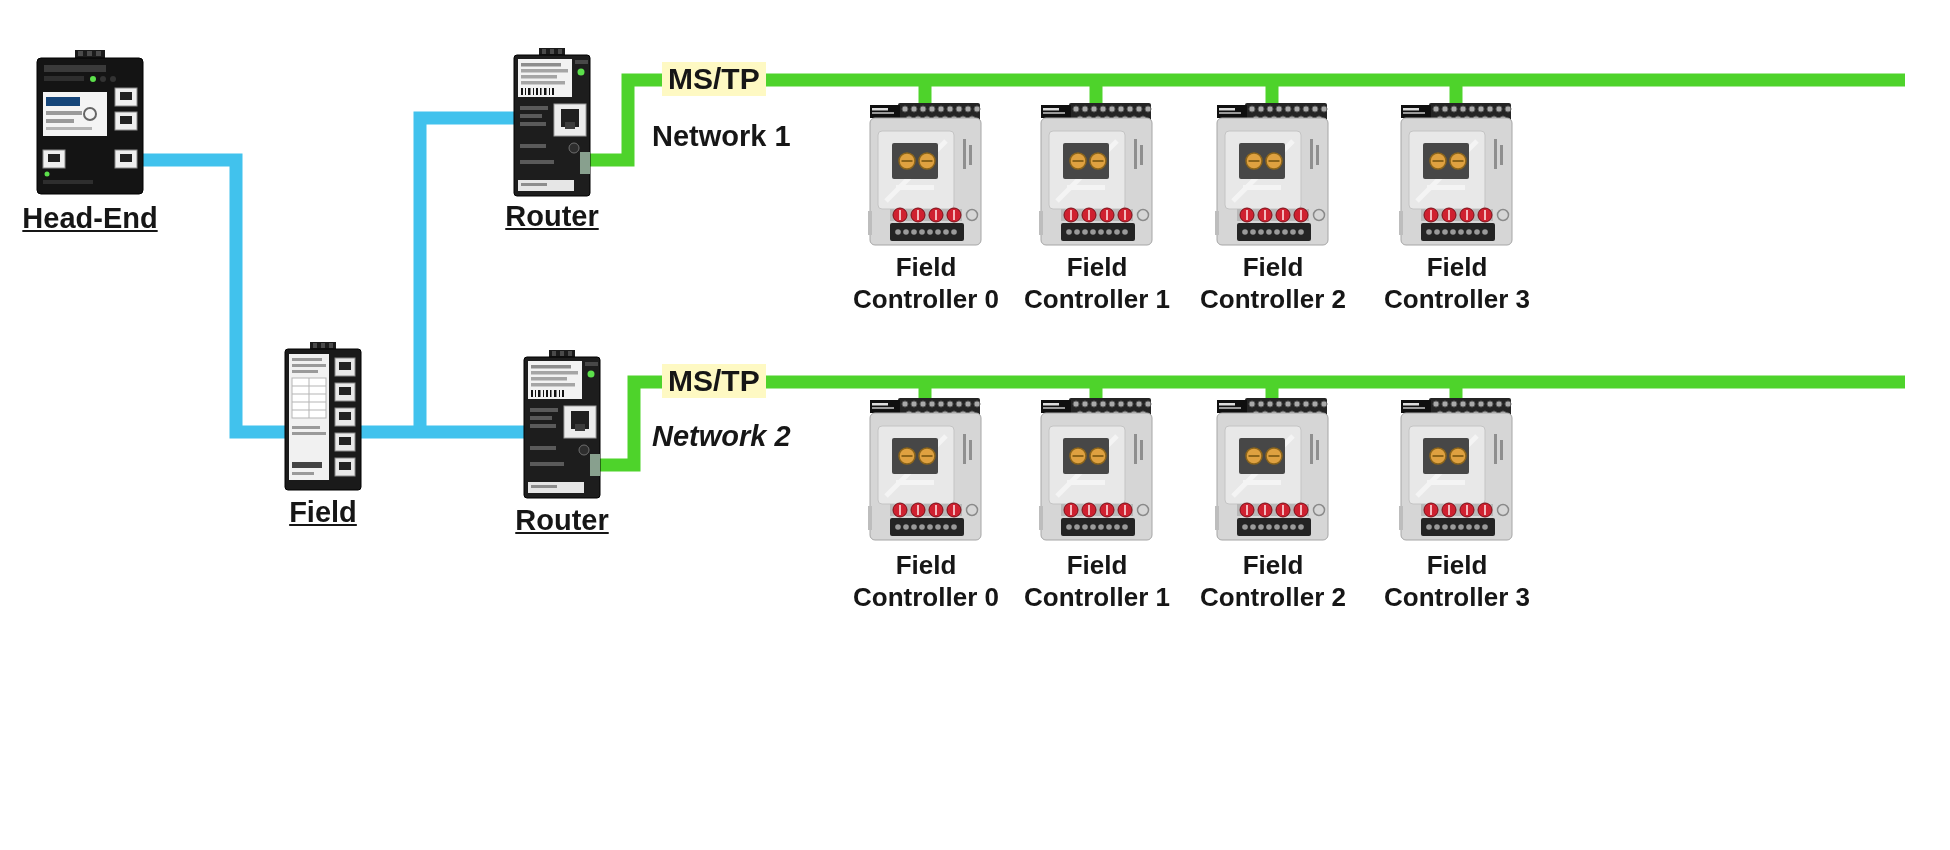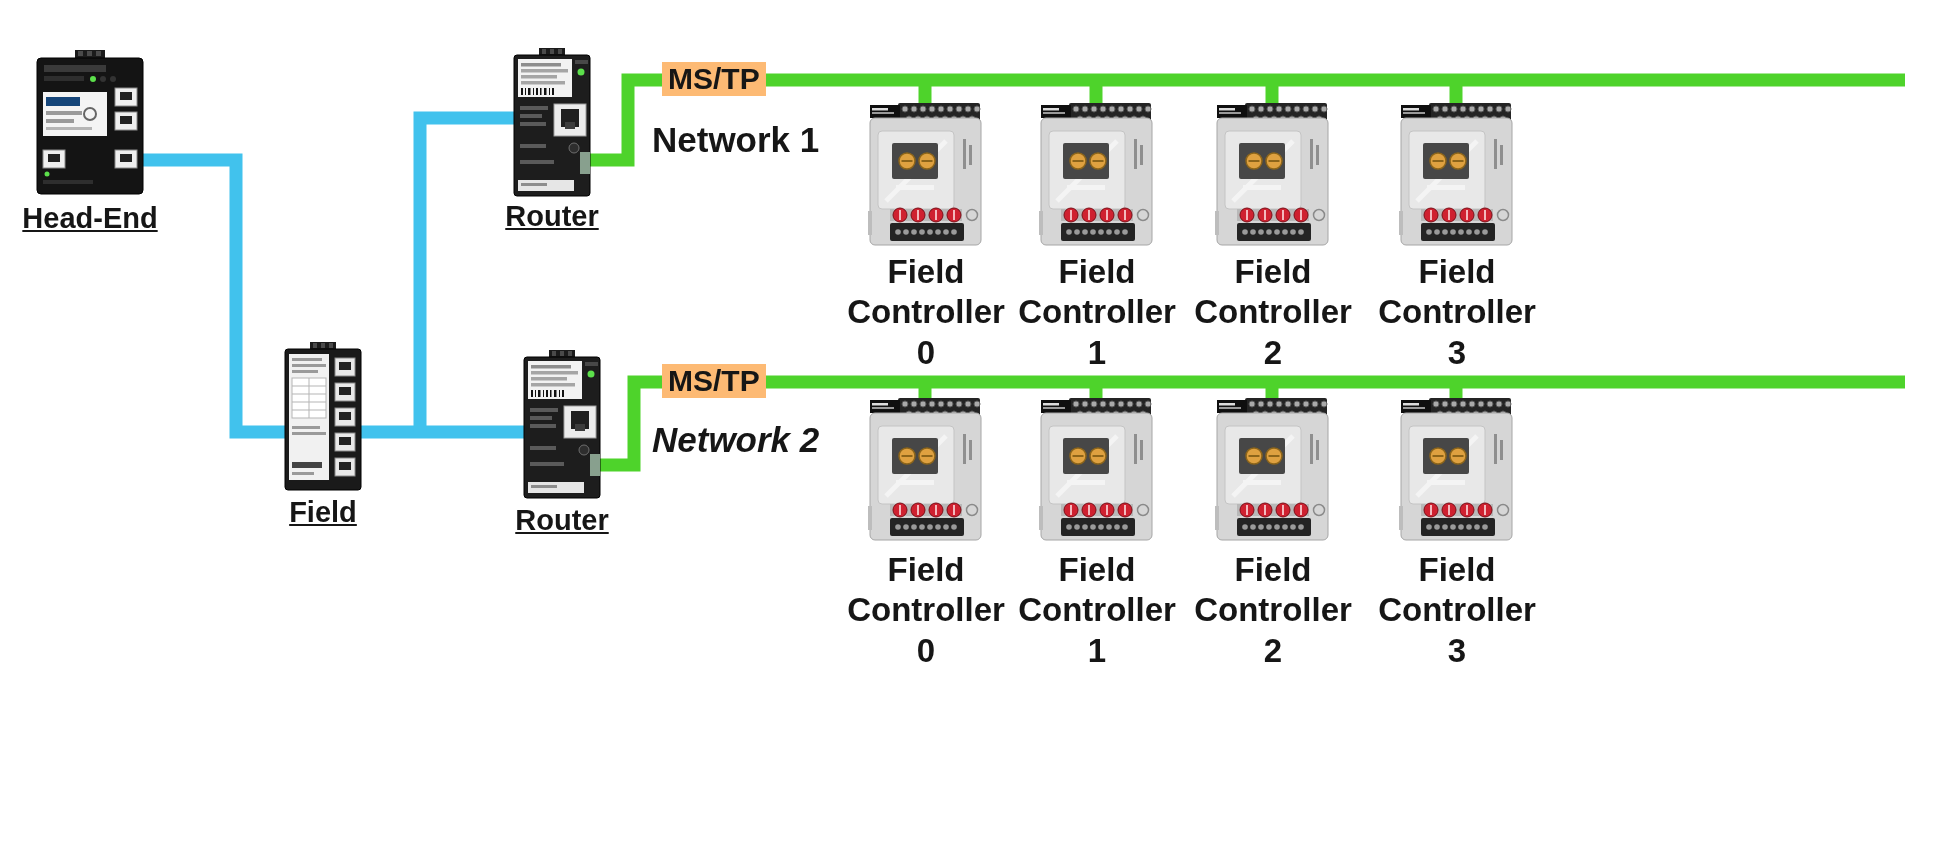--- a/index.html
+++ b/index.html
@@ -12,23 +12,23 @@
   }
   svg.layer { position:absolute; left:0; top:0; }
   .label {
     position:absolute;
     font-weight:700;
     color:#161616;
     text-align:center;
     white-space:normal;
   }
   .device-label  { font-size:29px;text-decoration:underline; }
-  .protocol-label{ font-size:30px; background:#fdba74; padding:0 6px; text-align:left; }
-  .network-label { font-size:35px; text-align:right; }
-  .controller-label { font-size:33px; line-height:1.22; width:160px; }
+  .protocol-label{ font-size:30px; background:#fef9c3; padding:0 6px; text-align:left; }
+  .network-label { font-size:29px; text-align:right; }
+  .controller-label { font-size:26px; line-height:1.22; width:160px; }
 </style>
 </head>
 <body>
 
 <div class="canvas">
 
   <svg class="layer" width="1950" height="850" viewBox="0 0 1950 850">
     <defs>
 
       <symbol id="sym-headend" viewBox="0 0 110 150">

